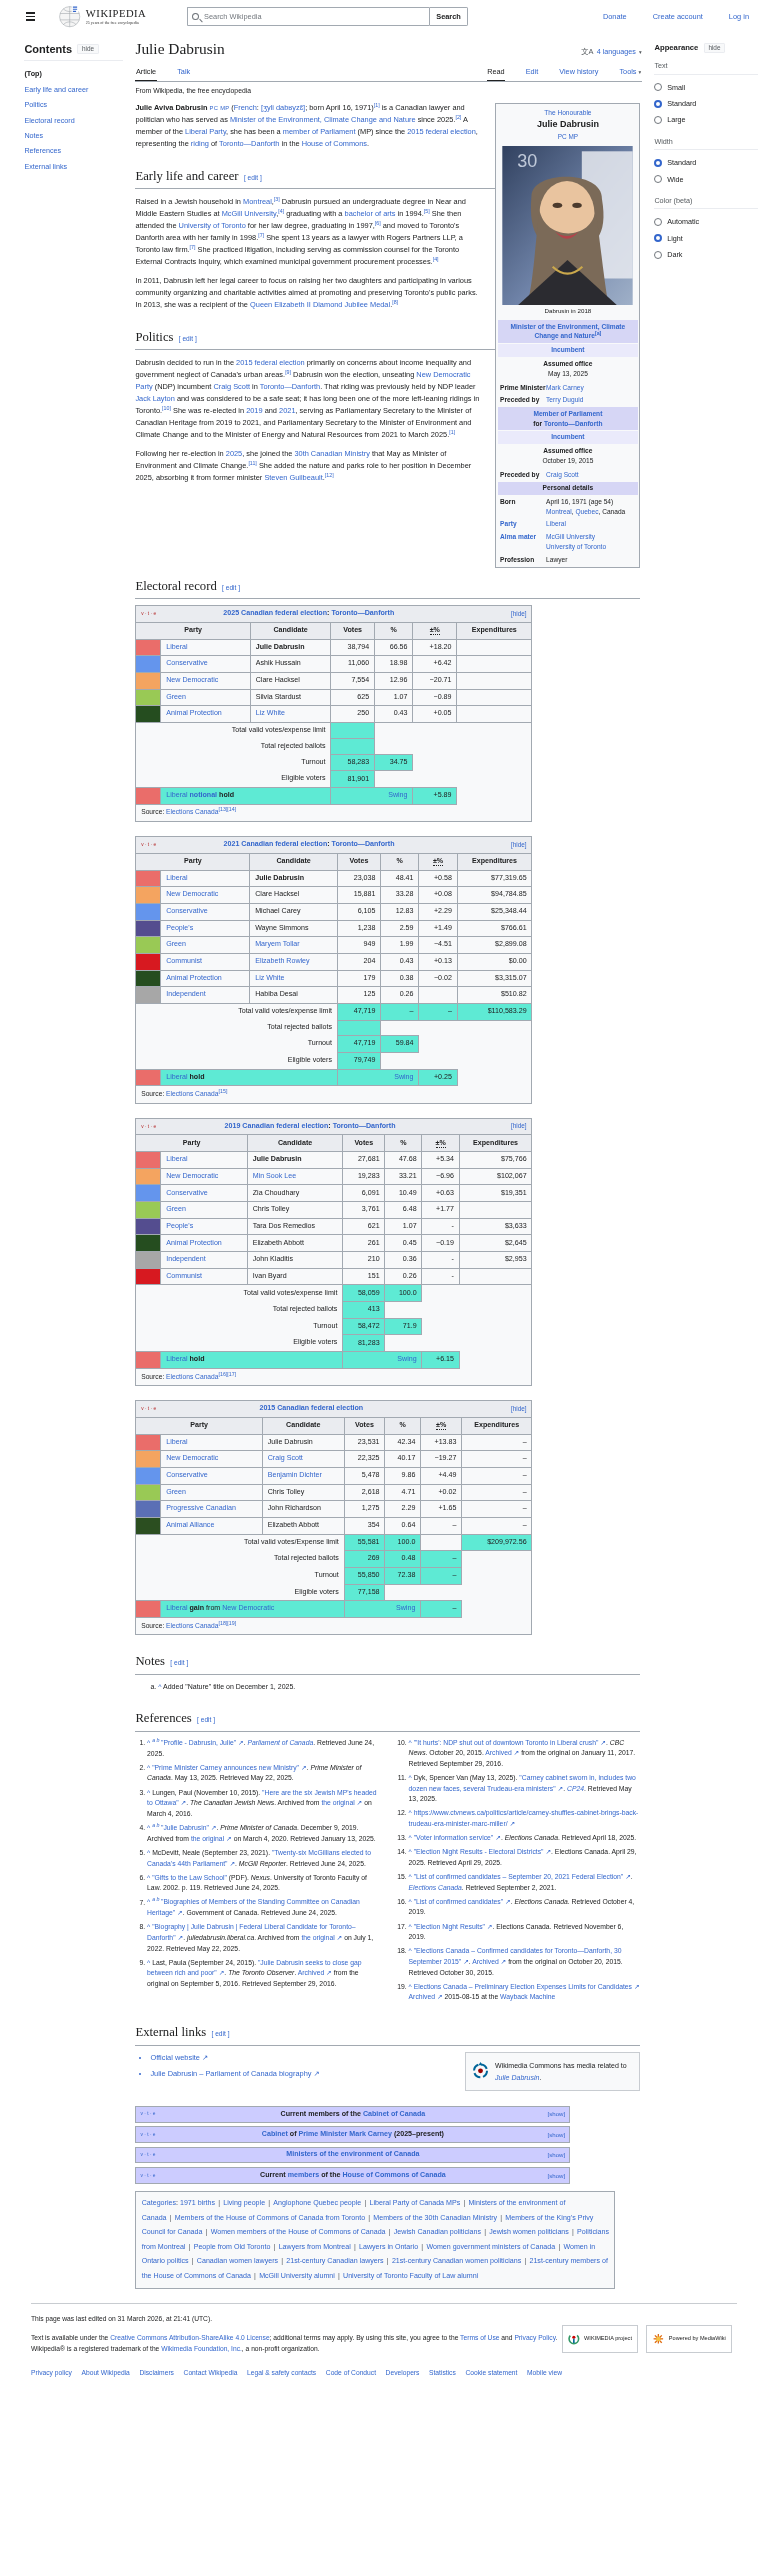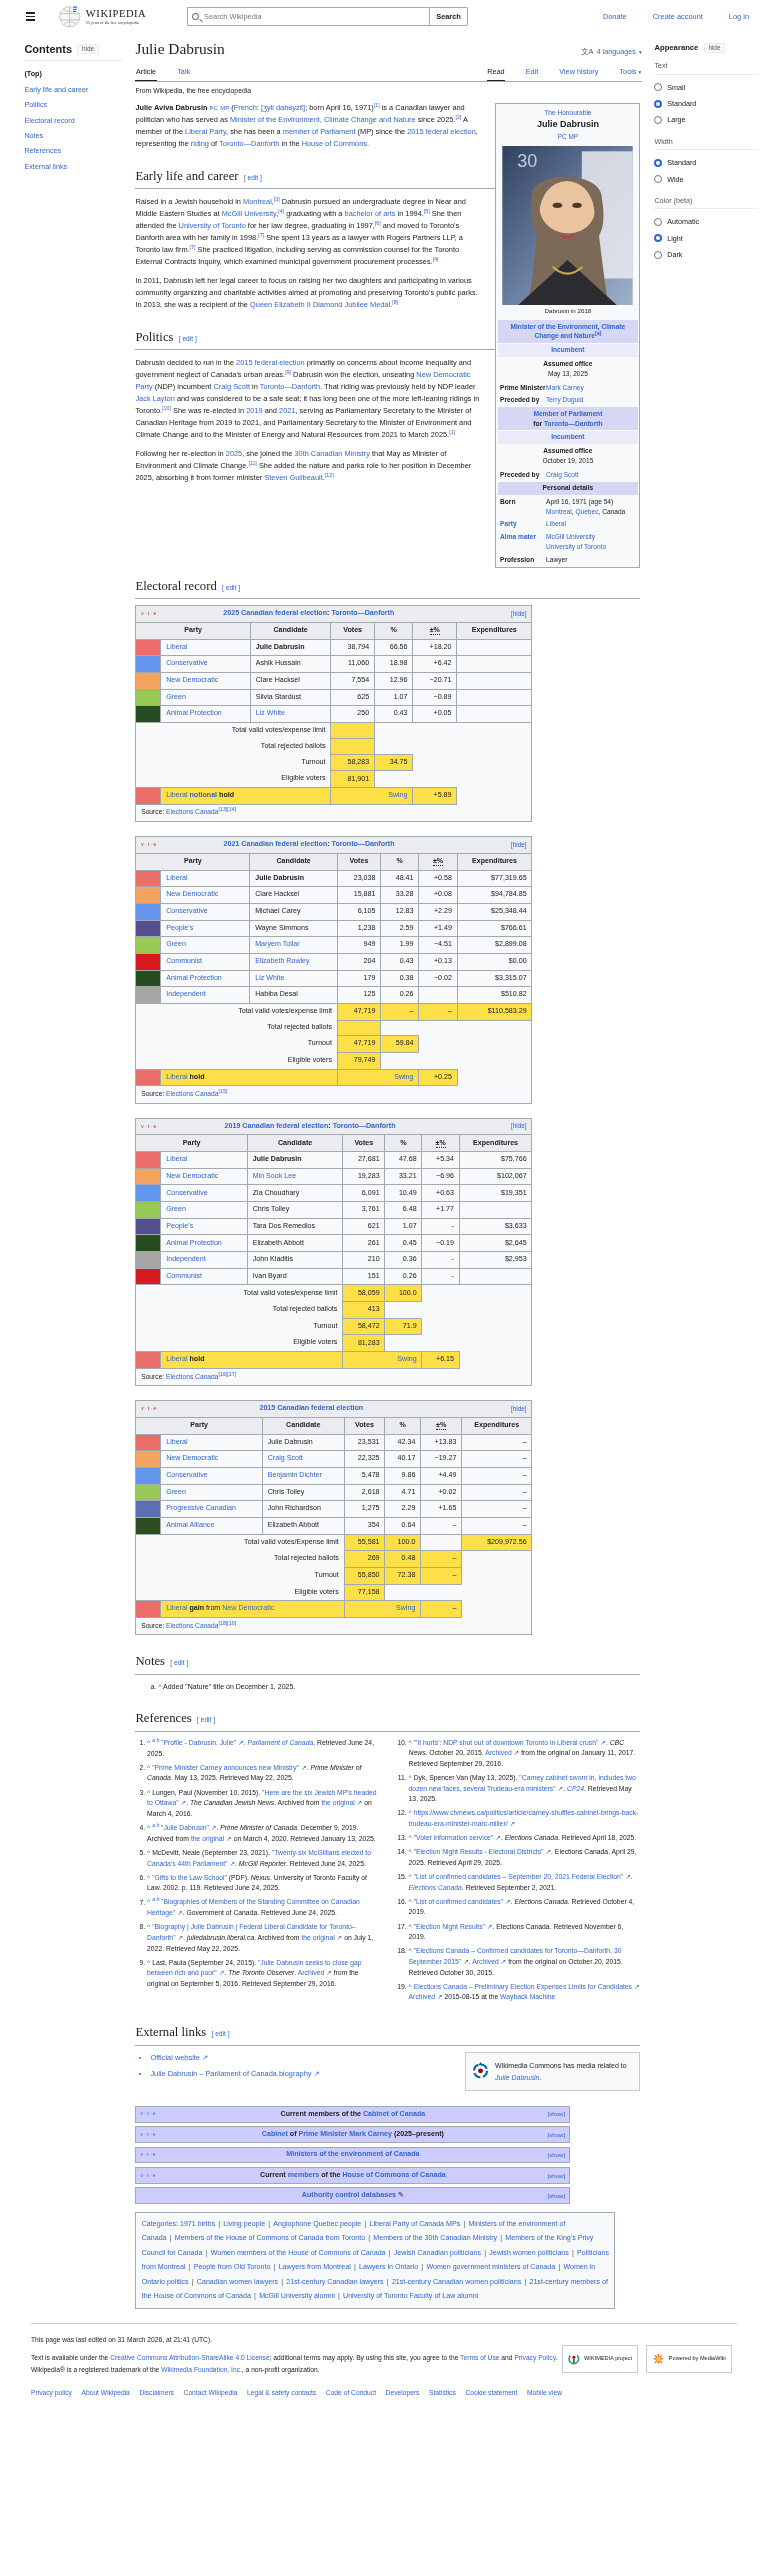--- a/index.html
+++ b/index.html
@@ -90,21 +90,21 @@
   .t-cap{text-align:center;font-weight:700;border-left:none!important;border-right:none!important}
   .t-hide{font-size:6.4px;color:#3366cc;text-align:right;border-left:none!important;white-space:nowrap}
   .etable th{background:#eaecf0;text-align:center}
   .etable th.pm span{border-bottom:0.5px dotted #202122}
   .swatch{width:3.2px;padding:0!important}
   .party span{cursor:pointer}
   .num{text-align:right;white-space:nowrap}
   .b{font-weight:700}
   .lk{color:#3366cc}
   .tlabel{text-align:right;border:none!important;background:#f8f9fa}
-  .cellb{background:#fde047}
+  .cellb{background:#5eead4}
   .nob{border:none!important;background:#f8f9fa}
   .swing-cell{text-align:right;color:#3366cc}
   .src td{font-size:6.7px;border:none!important;padding:2.7px 4.8px}
   
   .note-list{font-size:7px;margin:3.2px 0 5.3px 15px;list-style:none}
   .note-list li::before{content:"a. ";}
   .refs-wrap{display:flex;gap:18px;font-size:6.8px;line-height:1.55}
   .refs-wrap ol{width:50%;padding-left:11.7px}
   .refs-wrap li{margin-bottom:3.7px;word-break:break-word}
   
@@ -808,27 +808,20 @@
               <span class="nb-show">[show]</span>
             </div>
           </div>
         <div class="navbox">
             <div class="nb-title">
               <span class="nb-vte">v · t · e</span>
               <span class="nb-cap">Current <span class="seg-link">members</span> of the <span class="seg-link">House of Commons of Canada</span></span>
               <span class="nb-show">[show]</span>
             </div>
           </div>
-        <div class="navbox">
-            <div class="nb-title">
-              <span class="nb-vte"></span>
-              <span class="nb-cap"><span class="seg-link">Authority control databases</span> <span class="seg-gray">✎</span></span>
-              <span class="nb-show">[show]</span>
-            </div>
-          </div>
       </div>
 
       <div class="catbox">
         <span class="cat-label"><span class="lnk">Categories</span>: </span>
         <span id="cat-items"><span class="cat">1971 births</span><span class="sep">|</span><span class="cat">Living people</span><span class="sep">|</span><span class="cat">Anglophone Quebec people</span><span class="sep">|</span><span class="cat">Liberal Party of Canada MPs</span><span class="sep">|</span><span class="cat">Ministers of the environment of Canada</span><span class="sep">|</span><span class="cat">Members of the House of Commons of Canada from Toronto</span><span class="sep">|</span><span class="cat">Members of the 30th Canadian Ministry</span><span class="sep">|</span><span class="cat">Members of the King's Privy Council for Canada</span><span class="sep">|</span><span class="cat">Women members of the House of Commons of Canada</span><span class="sep">|</span><span class="cat">Jewish Canadian politicians</span><span class="sep">|</span><span class="cat">Jewish women politicians</span><span class="sep">|</span><span class="cat">Politicians from Montreal</span><span class="sep">|</span><span class="cat">People from Old Toronto</span><span class="sep">|</span><span class="cat">Lawyers from Montreal</span><span class="sep">|</span><span class="cat">Lawyers in Ontario</span><span class="sep">|</span><span class="cat">Women government ministers of Canada</span><span class="sep">|</span><span class="cat">Women in Ontario politics</span><span class="sep">|</span><span class="cat">Canadian women lawyers</span><span class="sep">|</span><span class="cat">21st-century Canadian lawyers</span><span class="sep">|</span><span class="cat">21st-century Canadian women politicians</span><span class="sep">|</span><span class="cat">21st-century members of the House of Commons of Canada</span><span class="sep">|</span><span class="cat">McGill University alumni</span><span class="sep">|</span><span class="cat">University of Toronto Faculty of Law alumni</span></span>
       </div>
     </div>
   </main>
 
   <aside class="appearance">

